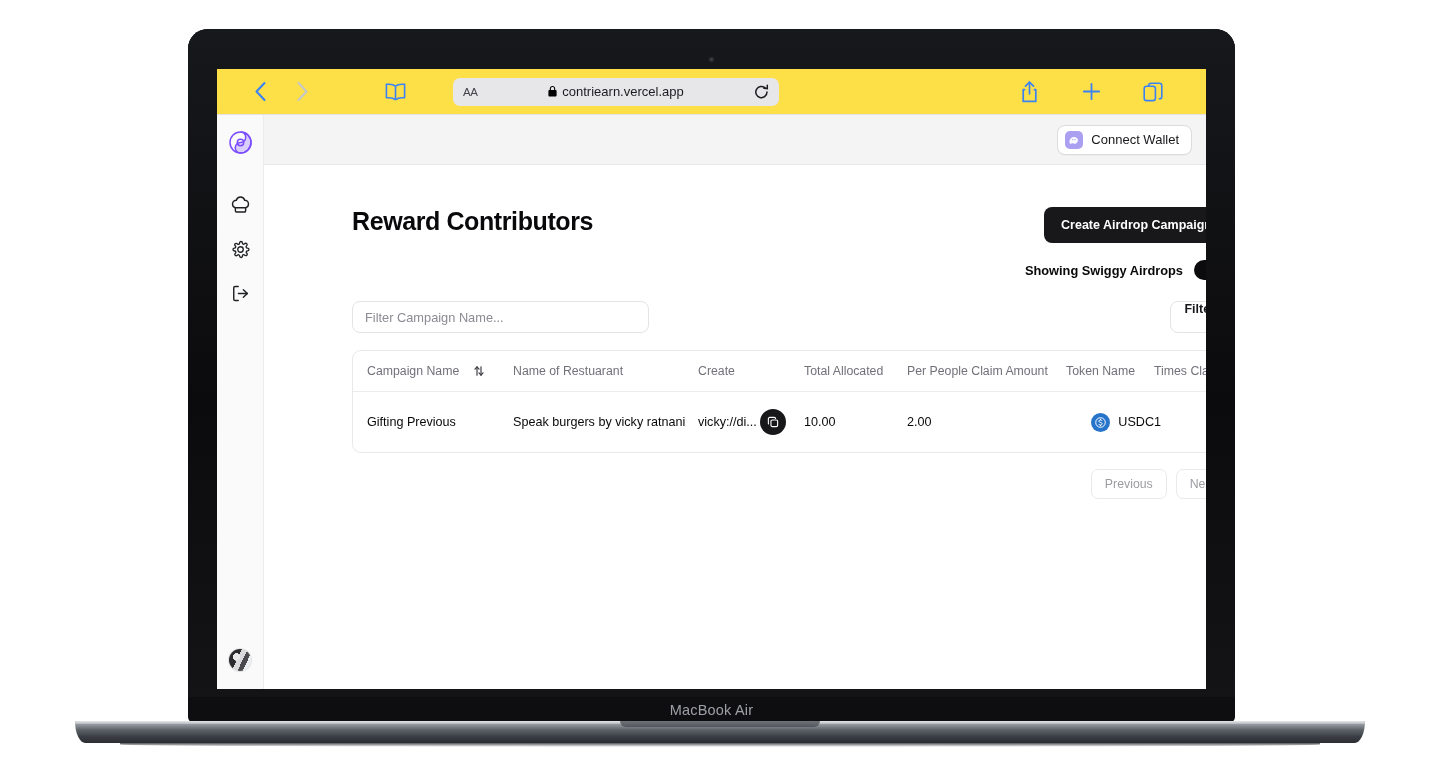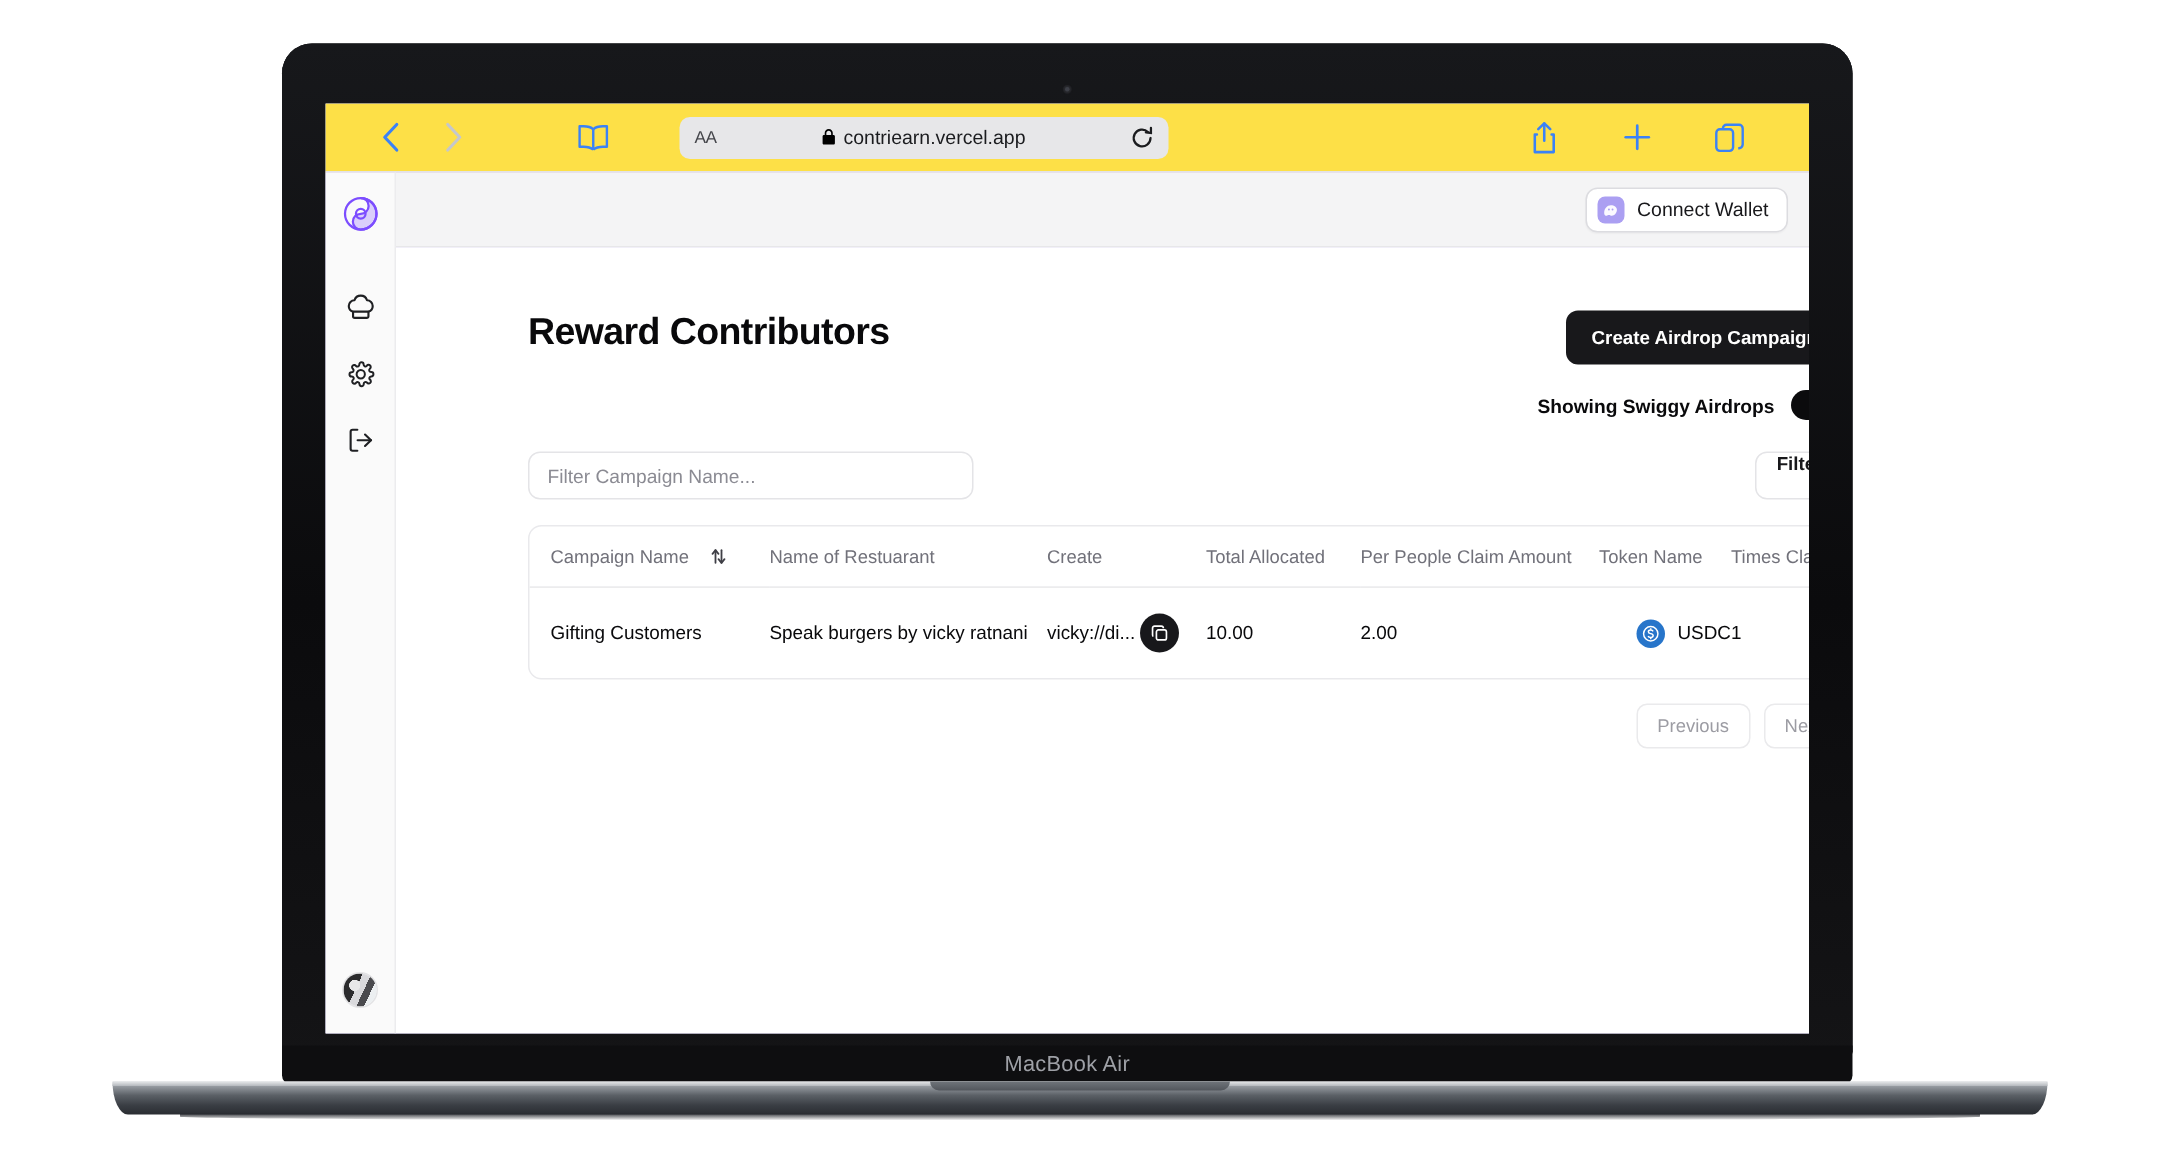--- a/index.html
+++ b/index.html
@@ -414,21 +414,21 @@
                     <th class="col-rest">Name of Restuarant</th>
                     <th class="col-blink">Create</th>
                     <th class="col-total">Total Allocated</th>
                     <th class="col-per">Per People Claim Amount</th>
                     <th class="col-token">Token Name</th>
                     <th class="col-times">Times Claimed</th>
                   </tr>
                 </thead>
                 <tbody>
                   <tr>
-                    <td class="col-campaign">Gifting Customers</td>
+                    <td class="col-campaign">Gifting Previous</td>
                     <td class="col-rest">Speak burgers by vicky ratnani</td>
                     <td class="col-blink">
                       <span id="blink-cell">
                         <span id="blink-url">vicky://di...</span>
                         <span id="copy-blink-btn">
                           <svg width="12" height="12" viewBox="0 0 14 14" fill="none" stroke="currentColor" stroke-width="1.3" stroke-linejoin="round">
                             <rect x="4.6" y="4.6" width="7.8" height="7.8" rx="1.6"></rect>
                             <path d="M2.2 9.4H2a1.6 1.6 0 0 1-.4-1V3.2a1.6 1.6 0 0 1 1.6-1.6h5.2a1.6 1.6 0 0 1 1.6 1.6v.2"></path>
                           </svg>
                         </span>

